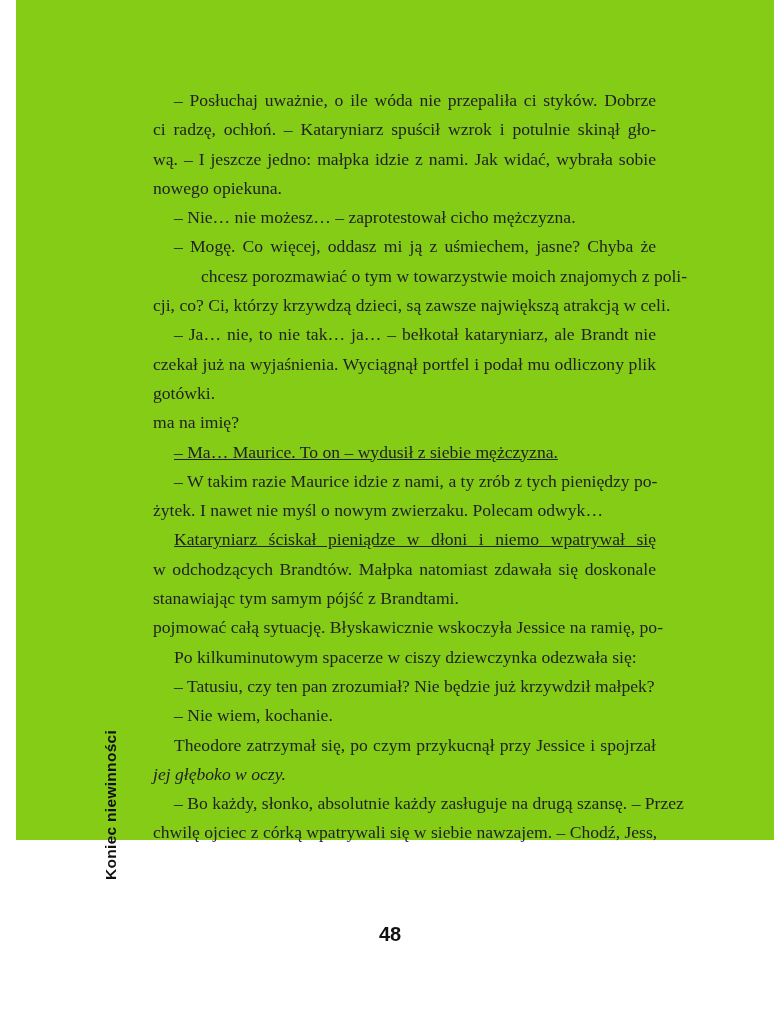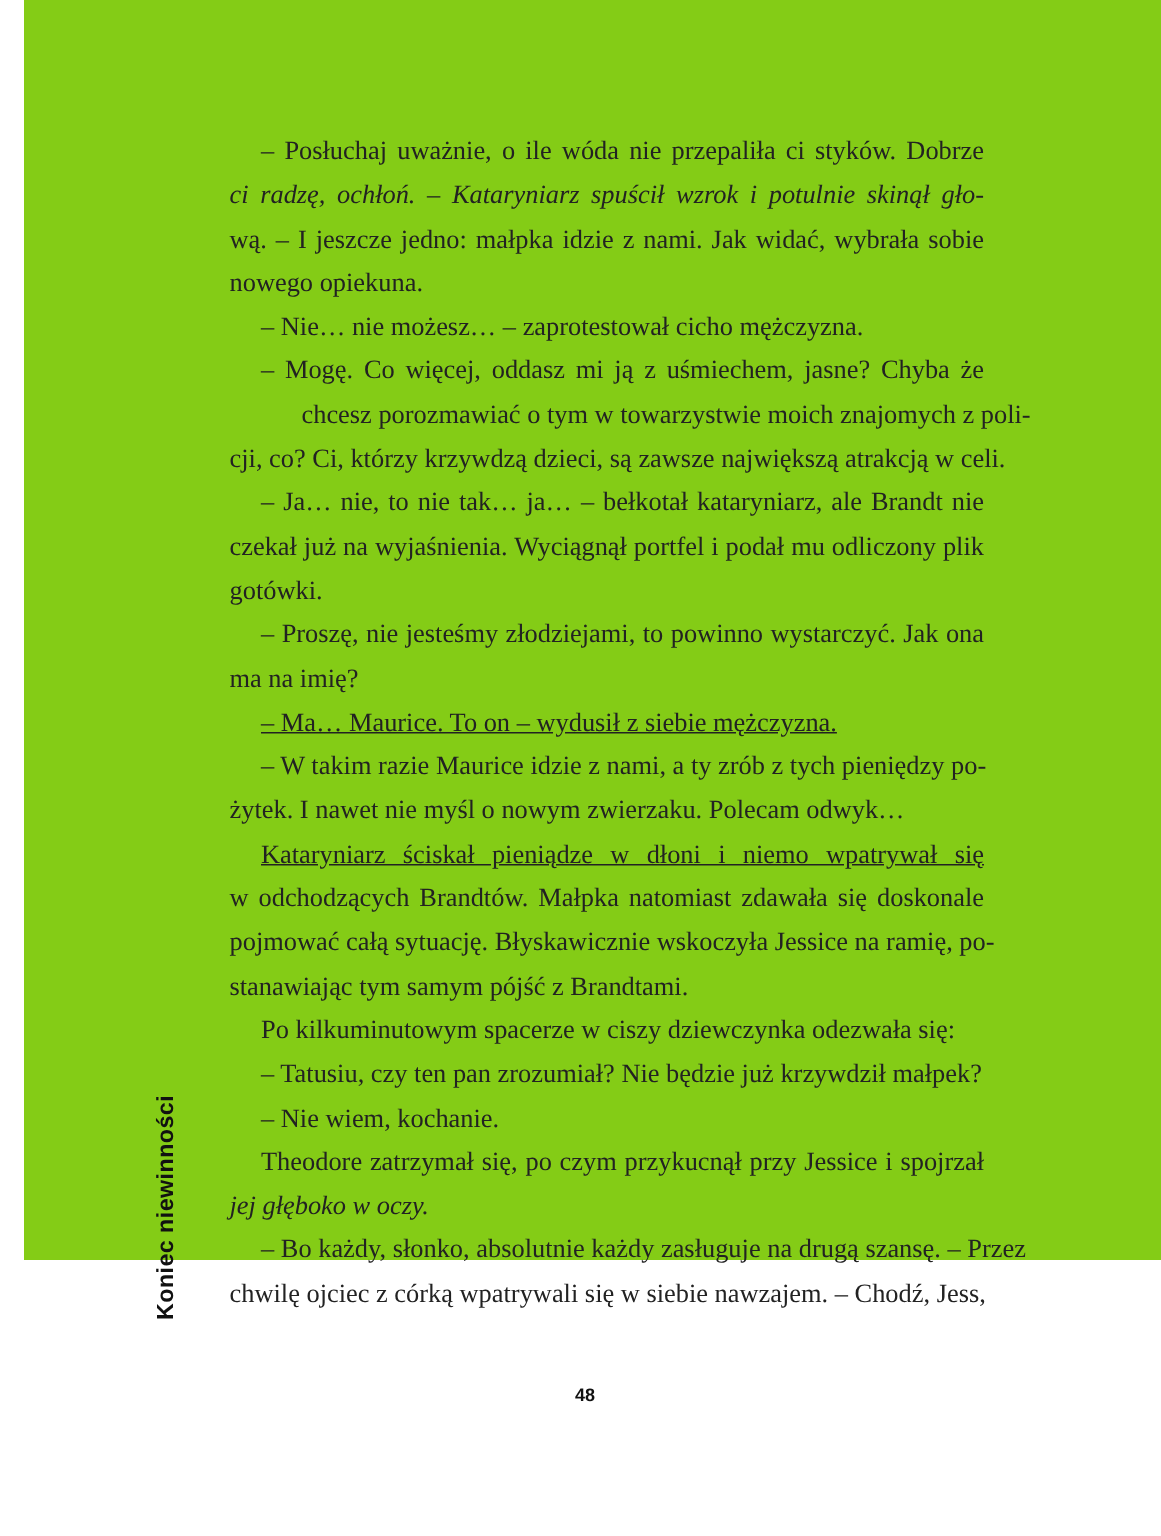--- a/index.html
+++ b/index.html
@@ -58,64 +58,63 @@
       white-space: nowrap;
     }
     .page-number {
       position: absolute;
       left: 0;
       width: 748px;
       top: 923px;
       text-align: center;
       font-family: "Liberation Sans", "DejaVu Sans", sans-serif;
       font-weight: bold;
-      font-size: 12px;
+      font-size: 20px;
       color: #111111;
     }
   </style>
 </head>
 <body>
 
 <div class="page">
   <div class="text-block" id="text-block">
       <p class="para">
         <span class="line" style="text-indent: 21px;">– Posłuchaj uważnie, o ile wóda nie przepaliła ci styków. Dobrze</span>
-        <span class="line" style="text-indent: 0px; font-style: italic;">ci radzę, ochłoń. – Kataryniarz spuścił wzrok i potulnie skinął gło-</span>
+        <span class="line" style="text-indent: 0px;">ci radzę, ochłoń. – Kataryniarz spuścił wzrok i potulnie skinął gło-</span>
         <span class="line" style="text-indent: 0px;">wą. – I jeszcze jedno: małpka idzie z nami. Jak widać, wybrała sobie</span>
         <span class="line last" style="text-indent: 0px;">nowego opiekuna.</span>
       </p>
       <p class="para">
         <span class="line last" style="text-indent: 21px;">– Nie… nie możesz… – zaprotestował cicho mężczyzna.</span>
       </p>
       <p class="para">
         <span class="line" style="text-indent: 21px;">– Mogę. Co więcej, oddasz mi ją z uśmiechem, jasne? Chyba że</span>
         <span class="line" style="text-indent: 0px; margin-left: 48px;">chcesz porozmawiać o tym w towarzystwie moich znajomych z poli-</span>
         <span class="line last" style="text-indent: 0px;">cji, co? Ci, którzy krzywdzą dzieci, są zawsze największą atrakcją w celi.</span>
       </p>
       <p class="para">
         <span class="line" style="text-indent: 21px;">– Ja… nie, to nie tak… ja… – bełkotał kataryniarz, ale Brandt nie</span>
         <span class="line" style="text-indent: 0px;">czekał już na wyjaśnienia. Wyciągnął portfel i podał mu odliczony plik</span>
         <span class="line last" style="text-indent: 0px;">gotówki.</span>
       </p>
       <p class="para">
-        <span class="line" style="text-indent: 21px;">– Proszę, nie jesteśmy złodziejami, to powinno wystarczyć. Jak ona</span>
         <span class="line last" style="text-indent: 0px;">ma na imię?</span>
       </p>
       <p class="para">
         <span class="line last" style="text-indent: 21px; text-decoration: underline;">– Ma… Maurice. To on – wydusił z siebie mężczyzna.</span>
       </p>
       <p class="para">
         <span class="line" style="text-indent: 21px;">– W takim razie Maurice idzie z nami, a ty zrób z tych pieniędzy po-</span>
         <span class="line last" style="text-indent: 0px;">żytek. I nawet nie myśl o nowym zwierzaku. Polecam odwyk…</span>
       </p>
       <p class="para">
         <span class="line" style="text-indent: 21px; text-decoration: underline;">Kataryniarz ściskał pieniądze w dłoni i niemo wpatrywał się</span>
         <span class="line" style="text-indent: 0px;">w odchodzących Brandtów. Małpka natomiast zdawała się doskonale</span>
+        <span class="line last" style="text-indent: 0px;">stanawiając tym samym pójść z Brandtami.</span>
         <span class="line" style="text-indent: 0px;">pojmować całą sytuację. Błyskawicznie wskoczyła Jessice na ramię, po-</span>
-        <span class="line last" style="text-indent: 0px;">stanawiając tym samym pójść z Brandtami.</span>
       </p>
       <p class="para">
         <span class="line last" style="text-indent: 21px;">Po kilkuminutowym spacerze w ciszy dziewczynka odezwała się:</span>
       </p>
       <p class="para">
         <span class="line last" style="text-indent: 21px;">– Tatusiu, czy ten pan zrozumiał? Nie będzie już krzywdził małpek?</span>
       </p>
       <p class="para">
         <span class="line last" style="text-indent: 21px;">– Nie wiem, kochanie.</span>
       </p>

